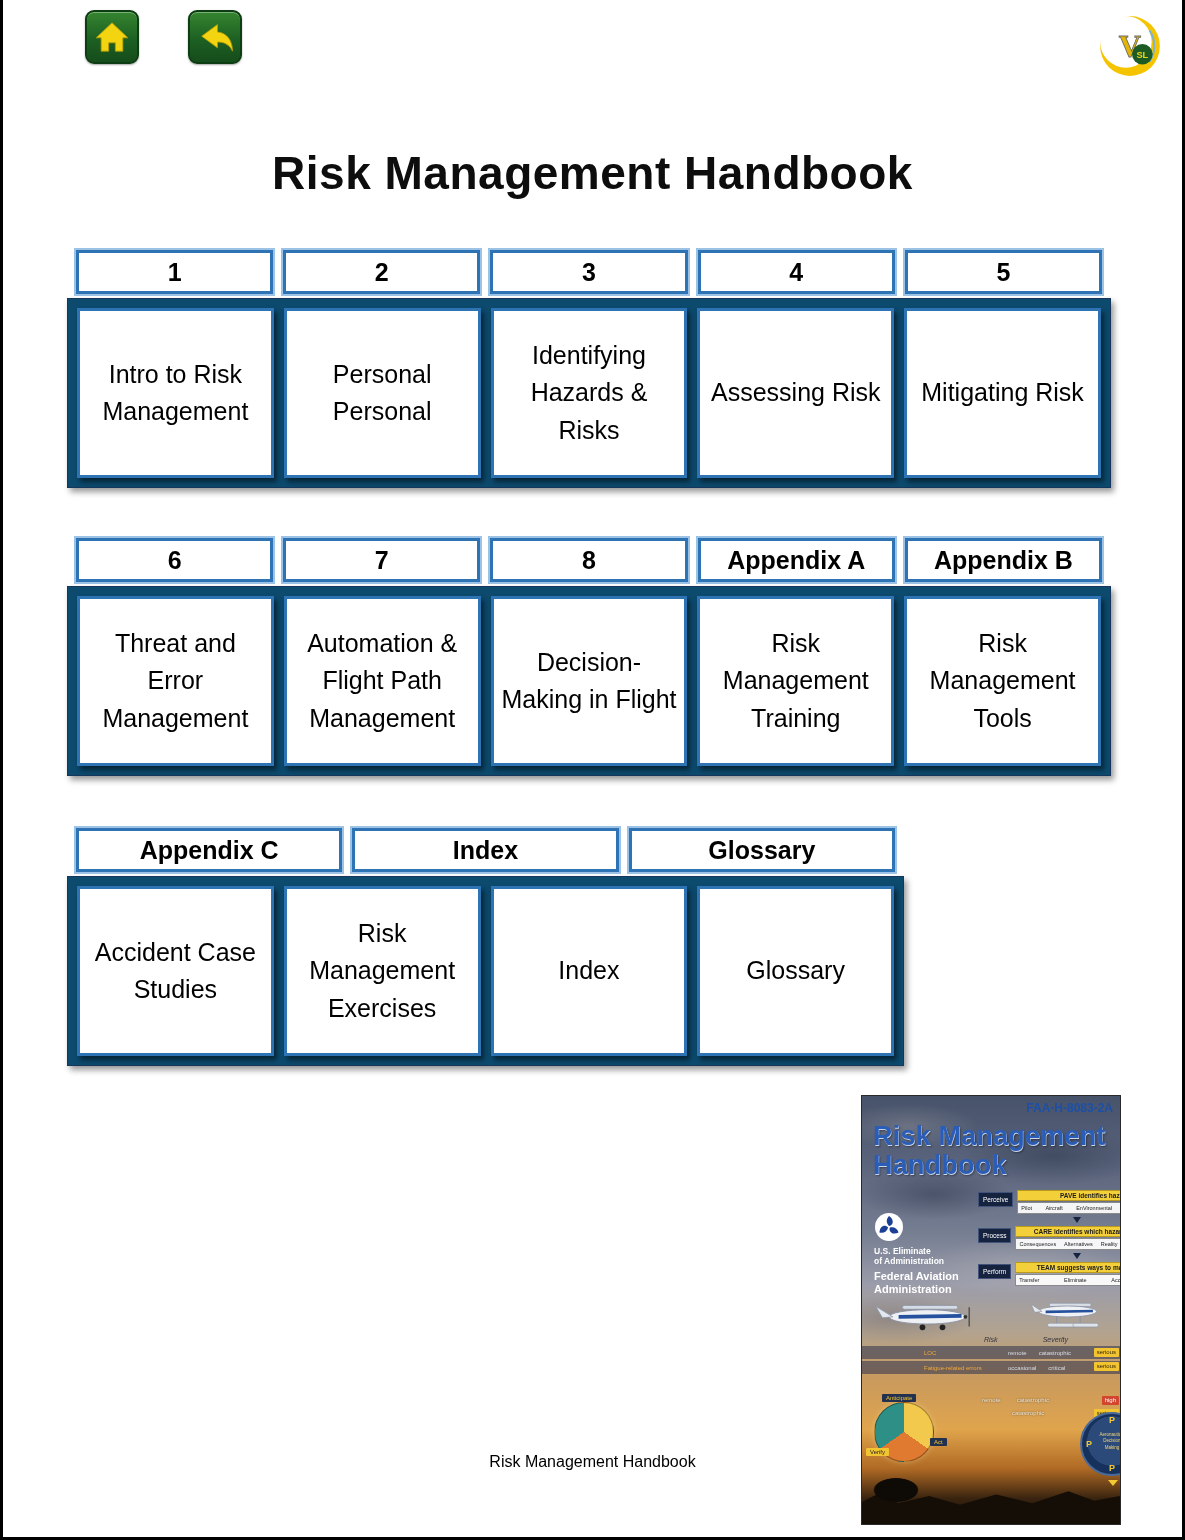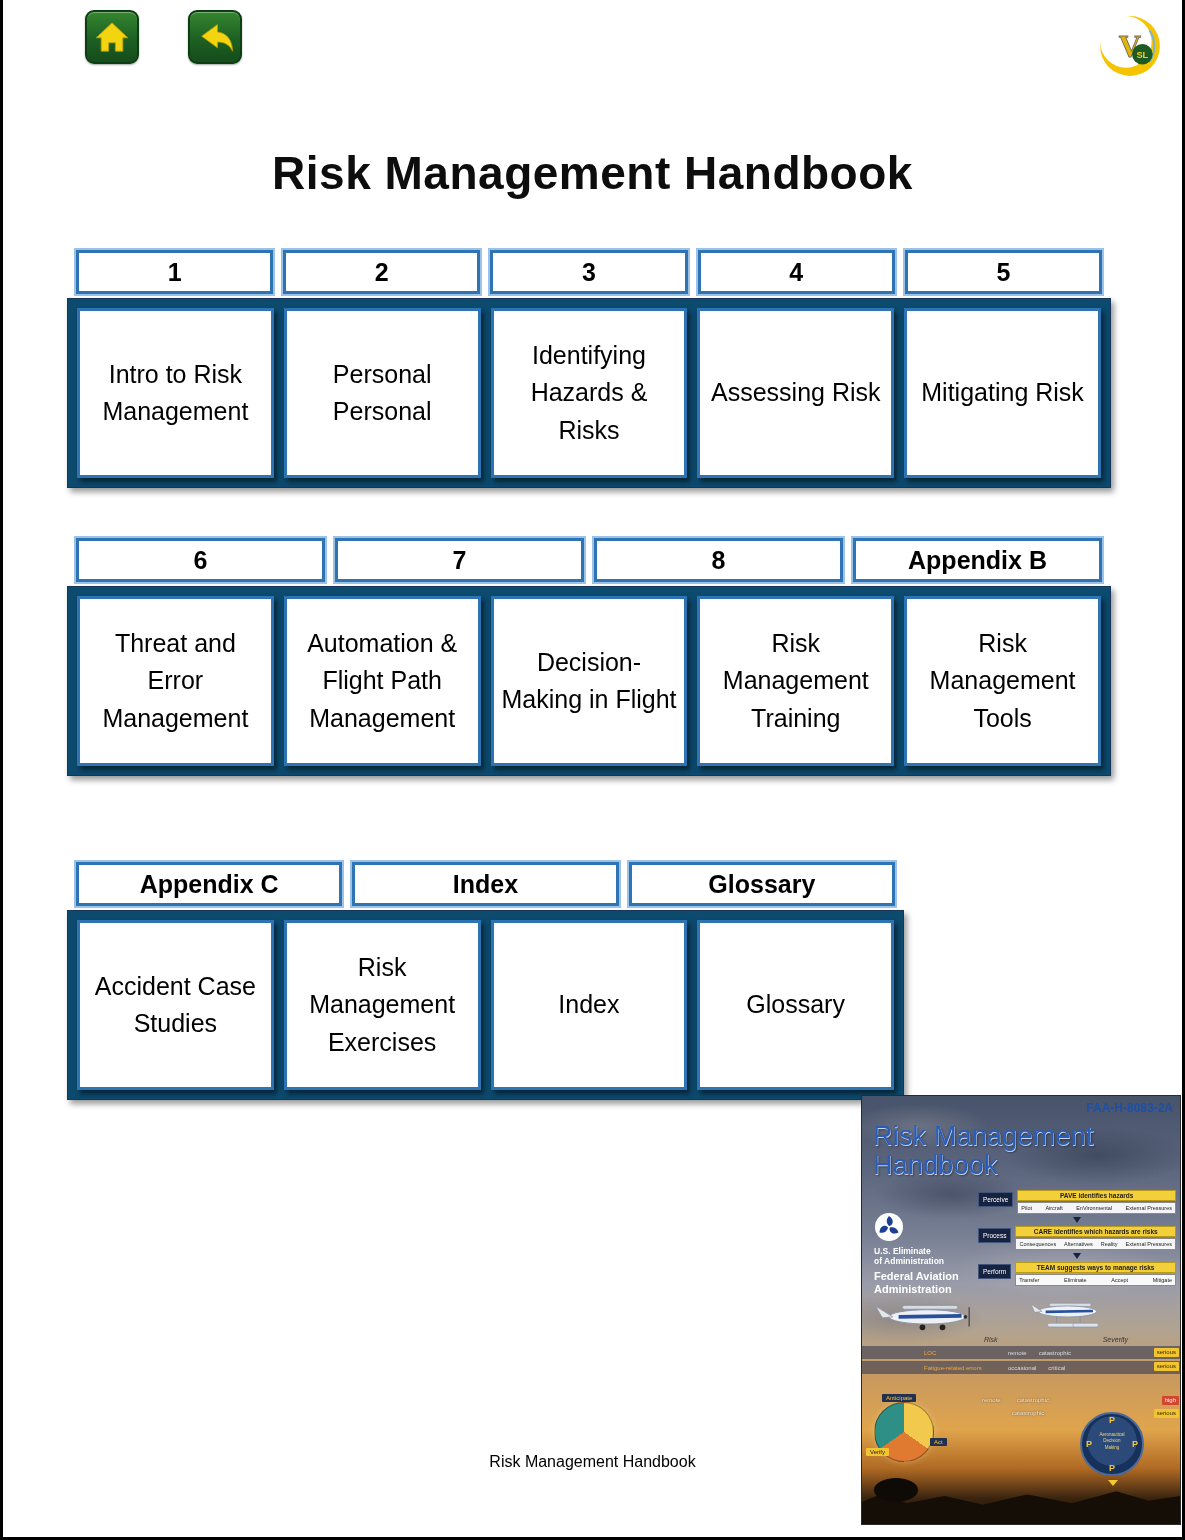--- a/index.html
+++ b/index.html
@@ -27,21 +27,21 @@
   
   .page-title {
     position:absolute; top:146px; left:0; right:0; margin:0;
     text-align:center; font-size:46px; font-weight:700; color:#0d0d0d; letter-spacing:.5px;
   }
 
   
   .nav-table { position:absolute; left:64px; }
   .nav-table.t1 { top:250px; width:1044px; }
   .nav-table.t2 { top:538px; width:1044px; }
-  .nav-table.t3 { top:828px; width:837px;margin-top:34px; }
+  .nav-table.t3 { top:828px; width:837px; }
 
   .hdr-row { display:flex; gap:10px; padding:0 9px; box-sizing:border-box; }
   .hdr-cell {
     flex:1; height:38px; background:#fff;
     border:3px solid #2E74B5; box-shadow:0 0 0 2px #9CC3E5;
     display:flex; align-items:center; justify-content:center;
     font-size:25px; font-weight:700; color:#000;
   }
   .body-panel {
     margin-top:4px; background:#0c4a6e; border:1px solid #16365C;
@@ -57,37 +57,37 @@
   }
 
   
   .footer-text {
     position:absolute; bottom:66px; left:0; right:0; text-align:center;
     font-size:16px; color:#000;
   }
 
   
   .cover {
-    position:absolute; left:858px; top:1095px; width:320px; height:430px;
+    position:absolute; left:858px; top:1095px; width:260px; height:430px;
     border:1px solid #2a2a2a; box-sizing:border-box; overflow:hidden;
     background:linear-gradient(180deg,#47536b 0%, #5a647c 16%, #767e92 32%, #9a9caa 44%,
       #b2a390 55%, #c99a5e 66%, #e0a44c 78%, #b06a24 87%, #3a2410 94%, #120c06 100%);
   }
   .cv-clouds {
     position:absolute; inset:0; pointer-events:none;
     background:
       radial-gradient(100px 32px at 18% 7%, rgba(255,236,212,.16), transparent 70%),
       radial-gradient(130px 42px at 74% 14%, rgba(38,48,68,.45), transparent 70%),
       radial-gradient(110px 36px at 28% 23%, rgba(34,44,64,.40), transparent 70%),
       radial-gradient(150px 44px at 62% 40%, rgba(255,240,220,.16), transparent 70%),
       radial-gradient(120px 36px at 12% 52%, rgba(60,60,80,.25), transparent 70%);
   }
   .cv-doc { position:absolute; top:5px; right:7px; color:#1b4fa8; font-weight:700; font-size:12px; }
   .cv-title {
-    position:absolute; top:26px; left:11px; color:#2a5db8; font-weight:400;
+    position:absolute; top:26px; left:11px; color:#2a5db8; font-weight:700;
     font-size:27px; line-height:1.06; letter-spacing:.2px;
     text-shadow:0.5px 0.5px 0 #ccd6e8, 1.5px 1.5px 2px rgba(0,0,0,.35);
   }
   .cv-dot-logo { position:absolute; top:116px; left:12px; width:30px; height:30px; }
   .cv-dept { position:absolute; top:150px; left:12px; color:#fff; font-weight:700; font-size:8.5px; line-height:1.2; }
   .cv-agency { position:absolute; top:174px; left:12px; color:#fff; font-weight:700; font-size:11px; line-height:1.2; }
 
   .cv-flow { position:absolute; top:94px; left:116px; width:198px; }
   .cv-flow-row { display:flex; align-items:flex-start; gap:4px; }
   .cv-stage {
@@ -224,20 +224,21 @@
           <span>Mitigating Risk</span>
         </div>
     </div>
   </div>
 
   <div class="nav-table t2">
     <div class="hdr-row">
       <div class="hdr-cell">6</div>
       <div class="hdr-cell">7</div>
       <div class="hdr-cell">8</div>
+      <div class="hdr-cell">Appendix A</div>
       <div class="hdr-cell">Appendix B</div>
     </div>
     <div class="body-panel">
       <div class="body-cell">
           <span>Threat and Error Management</span>
         </div>
       <div class="body-cell">
           <span>Automation &amp; Flight Path Management</span>
         </div>
       <div class="body-cell">

